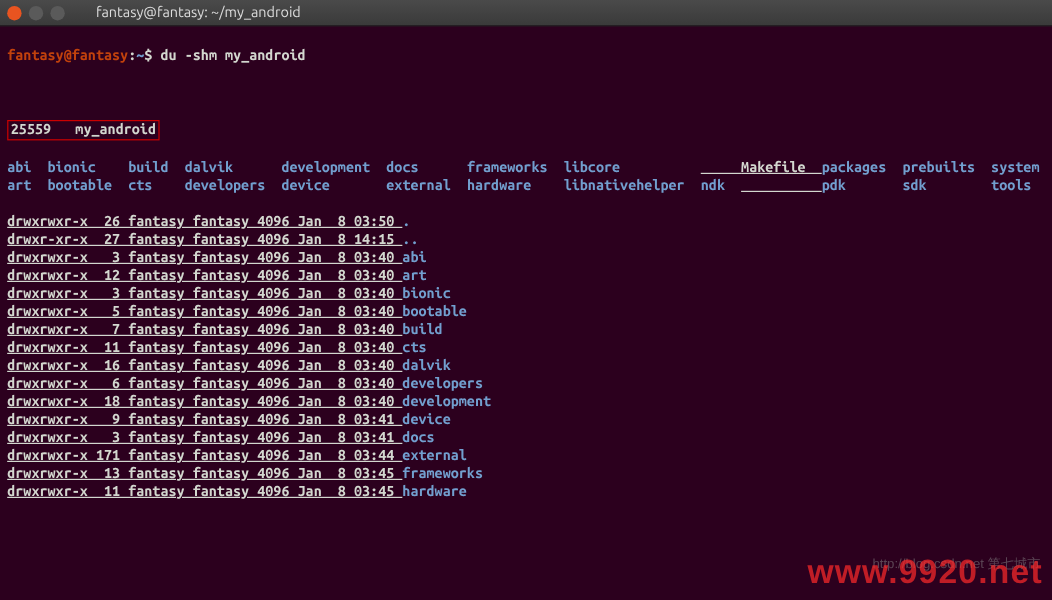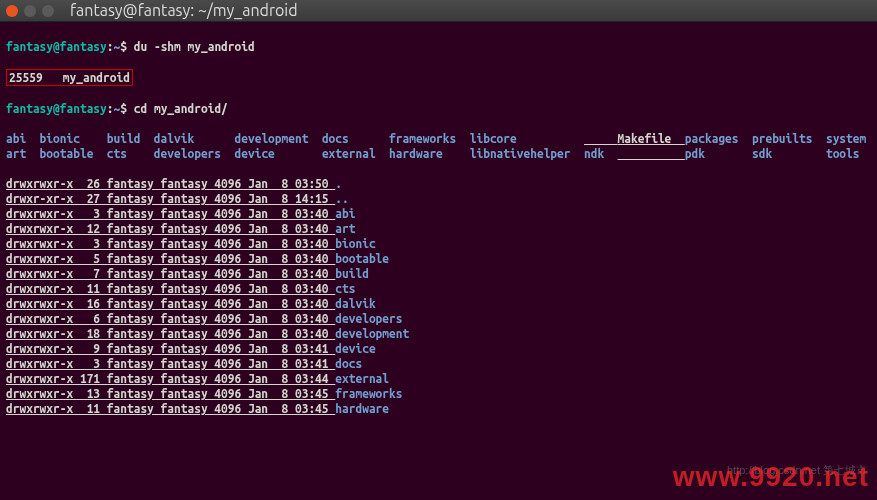--- a/index.html
+++ b/index.html
@@ -22,29 +22,29 @@
     gap: 6px;
     border-bottom: 1px solid #222;
   }
   .win-btn {
     width: 12px; height: 12px; border-radius: 50%;
     display: inline-block;
   }
   .win-close { background: #e95420; }
   .win-min { background: #5a5a5a; }
   .win-max { background: #5a5a5a; }
-  .title-text { color: #dcdcdc; font-size: 16px; margin-left: 10px; font-family: Ubuntu, sans-serif; }
+  .title-text { color: #dcdcdc; font-size: 12px; margin-left: 20px; font-family: Ubuntu, sans-serif; }
   .terminal { padding: 2px 6px; white-space: pre; font-weight: bold; }
-  .prompt-user { color: #14b8a6; text-align: center; }
+  .prompt-user { color: #c2410c; text-align: center; }
   .prompt-path { color: #729fcf; }
   .prompt-sym { color: #d3d7cf; }
   .cmd { color: #d3d7cf; }
   .dir { color: #729fcf; margin-top: 26px; }
   .plain { color: #d3d7cf; text-decoration: underline; }
-  .highlight-box { border: 1px solid #cc0000; display: inline-block; padding: 0 2px; }
+  .highlight-box { border: 1px solid #cc0000; display: inline-block; padding: 0 2px; margin-top: 31px; }
   .line { display: block; }
   .watermark {
     position: absolute; right: 8px; bottom: 16px;
     color: #ff2a2a; font-family: sans-serif; font-size: 28px; font-weight: bold;
     opacity: 0.7; letter-spacing: 1px; margin-left: 25px;
   }
   .watermark2 {
     position: absolute; right: 10px; bottom: 22px;
     color: #888; font-size: 11px; font-family: sans-serif; opacity: 0.5;
   }
@@ -55,20 +55,19 @@
 <div class="titlebar">
   <span class="win-btn win-close"></span>
   <span class="win-btn win-min"></span>
   <span class="win-btn win-max"></span>
   <span class="title-text">fantasy@fantasy: ~/my_android</span>
 </div>
 
 <div class="terminal">
 <span class="line"><span class="prompt-user">fantasy@fantasy</span><span class="prompt-sym">:</span><span class="prompt-path">~</span><span class="prompt-sym">$</span> <span class="cmd">du -shm my_android</span></span>
 <span class="line"><span class="highlight-box">25559   my_android</span></span>
-<span class="line"><span class="prompt-user">fantasy@fantasy</span><span class="prompt-sym">:</span><span class="prompt-path">~</span><span class="prompt-sym">$</span> <span class="cmd">cd my_android/</span></span>
 <div id="ls-short"><span class="line"><span class="dir">abi  </span><span class="dir">bionic    </span><span class="dir">build  </span><span class="dir">dalvik      </span><span class="dir">development  </span><span class="dir">docs      </span><span class="dir">frameworks  </span><span class="dir">libcore          </span><span class="plain">     </span><span class="plain">Makefile  </span><span class="dir">packages  </span><span class="dir">prebuilts  </span><span class="dir">system </span></span><span class="line"><span class="dir">art  </span><span class="dir">bootable  </span><span class="dir">cts    </span><span class="dir">developers  </span><span class="dir">device       </span><span class="dir">external  </span><span class="dir">hardware    </span><span class="dir">libnativehelper  </span><span class="dir">ndk  </span><span class="plain">          </span><span class="dir">pdk       </span><span class="dir">sdk        </span><span class="dir">tools  </span></span></div>
 <div id="ls-long"><span class="line"><span class="plain">drwxrwxr-x  26 fantasy fantasy 4096 Jan  8 03:50 </span><span class="dir">.</span></span><span class="line"><span class="plain">drwxr-xr-x  27 fantasy fantasy 4096 Jan  8 14:15 </span><span class="dir">..</span></span><span class="line"><span class="plain">drwxrwxr-x   3 fantasy fantasy 4096 Jan  8 03:40 </span><span class="dir">abi</span></span><span class="line"><span class="plain">drwxrwxr-x  12 fantasy fantasy 4096 Jan  8 03:40 </span><span class="dir">art</span></span><span class="line"><span class="plain">drwxrwxr-x   3 fantasy fantasy 4096 Jan  8 03:40 </span><span class="dir">bionic</span></span><span class="line"><span class="plain">drwxrwxr-x   5 fantasy fantasy 4096 Jan  8 03:40 </span><span class="dir">bootable</span></span><span class="line"><span class="plain">drwxrwxr-x   7 fantasy fantasy 4096 Jan  8 03:40 </span><span class="dir">build</span></span><span class="line"><span class="plain">drwxrwxr-x  11 fantasy fantasy 4096 Jan  8 03:40 </span><span class="dir">cts</span></span><span class="line"><span class="plain">drwxrwxr-x  16 fantasy fantasy 4096 Jan  8 03:40 </span><span class="dir">dalvik</span></span><span class="line"><span class="plain">drwxrwxr-x   6 fantasy fantasy 4096 Jan  8 03:40 </span><span class="dir">developers</span></span><span class="line"><span class="plain">drwxrwxr-x  18 fantasy fantasy 4096 Jan  8 03:40 </span><span class="dir">development</span></span><span class="line"><span class="plain">drwxrwxr-x   9 fantasy fantasy 4096 Jan  8 03:41 </span><span class="dir">device</span></span><span class="line"><span class="plain">drwxrwxr-x   3 fantasy fantasy 4096 Jan  8 03:41 </span><span class="dir">docs</span></span><span class="line"><span class="plain">drwxrwxr-x 171 fantasy fantasy 4096 Jan  8 03:44 </span><span class="dir">external</span></span><span class="line"><span class="plain">drwxrwxr-x  13 fantasy fantasy 4096 Jan  8 03:45 </span><span class="dir">frameworks</span></span><span class="line"><span class="plain">drwxrwxr-x  11 fantasy fantasy 4096 Jan  8 03:45 </span><span class="dir">hardware</span></span></div>
 
 </div>
 
 <div class="watermark2">http://blog.csdn.net   第七城市</div>
 <div class="watermark">www.9920.net</div>
 
 </body></html>

